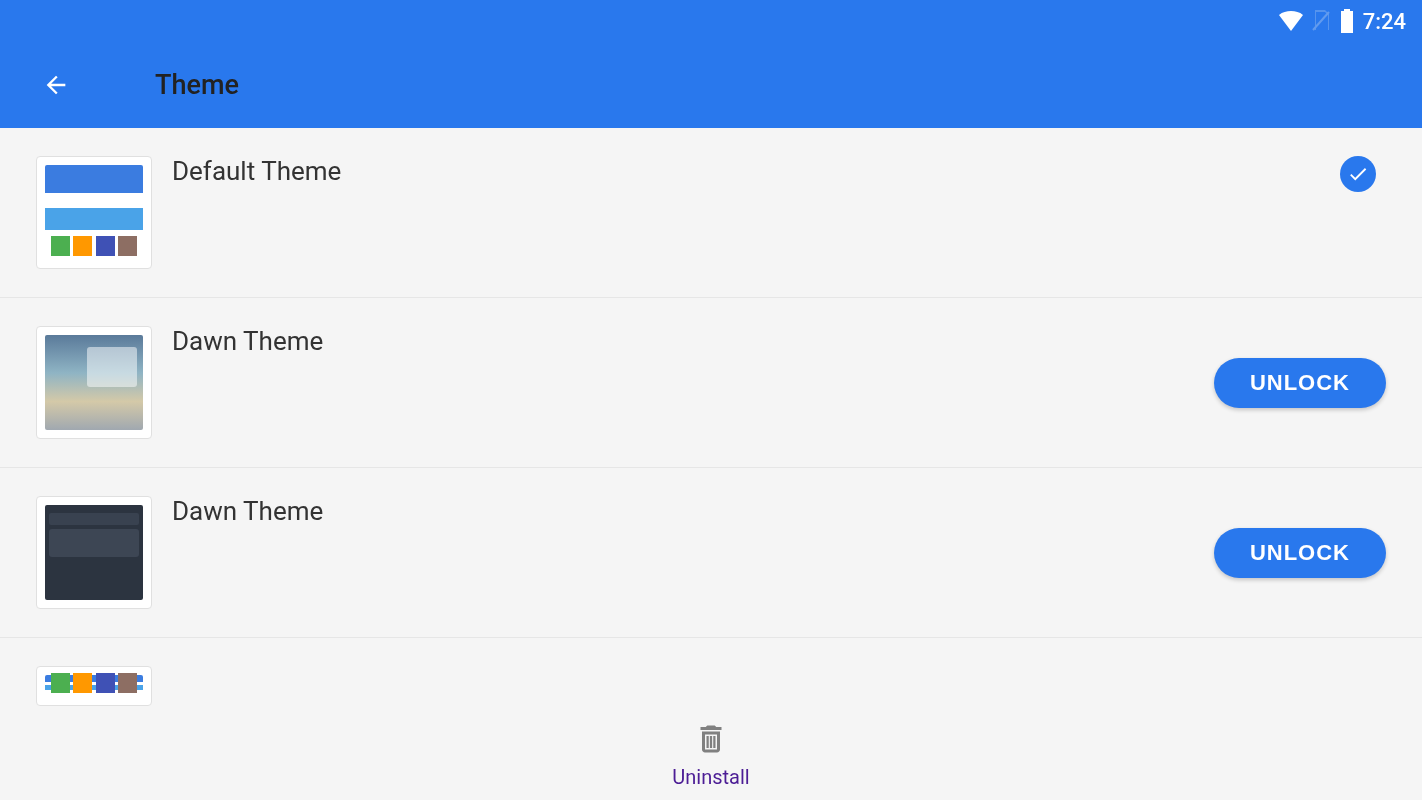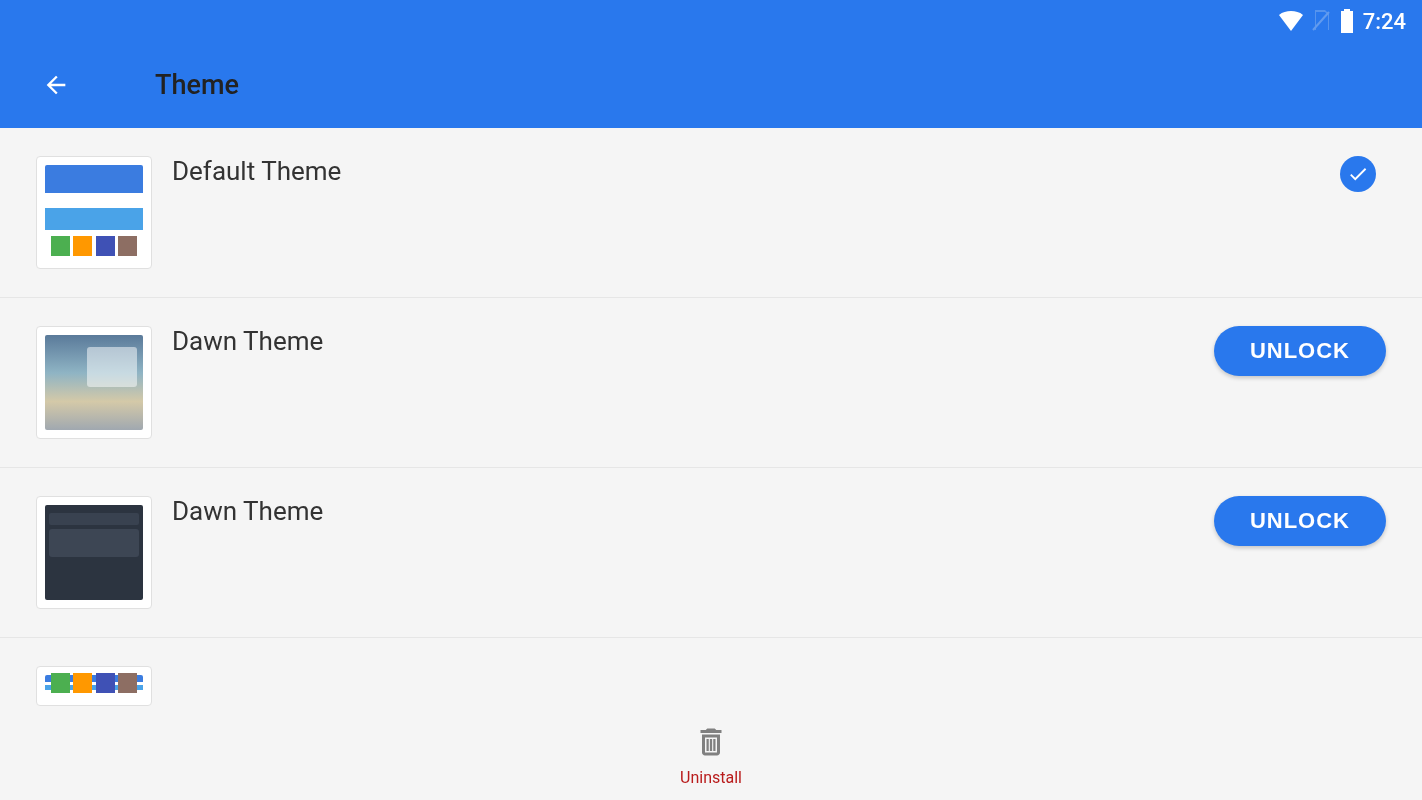--- a/index.html
+++ b/index.html
@@ -155,40 +155,41 @@
       color: white;
       border: none;
       border-radius: 25px;
       height: 50px;
       padding: 0 36px;
       font-size: 22px;
       font-weight: 700;
       letter-spacing: 1px;
       cursor: pointer;
       box-shadow: 0 2px 4px rgba(0,0,0,0.2);
+      margin-top: 32px;
     }
     .bottom-bar {
       position: absolute;
       bottom: 0;
       left: 0;
       right: 0;
       height: 90px;
       background: #f5f5f5;
       display: flex;
       flex-direction: column;
       align-items: center;
       justify-content: center;
       gap: 4px;
     }
     .trash-icon {
       color: #757575;
     }
     .uninstall-label {
-      color: #b91c1c;
-      font-size: 16px;
+      color: #4c1d95;
+      font-size: 20px;
     }
     .theme-row.partial {
       padding-top: 28px;
       padding-bottom: 0;
       border-bottom: none;
       height: 68px;
       overflow: hidden;
       align-items: flex-start;
     }
     .theme-row.partial .theme-thumb {

